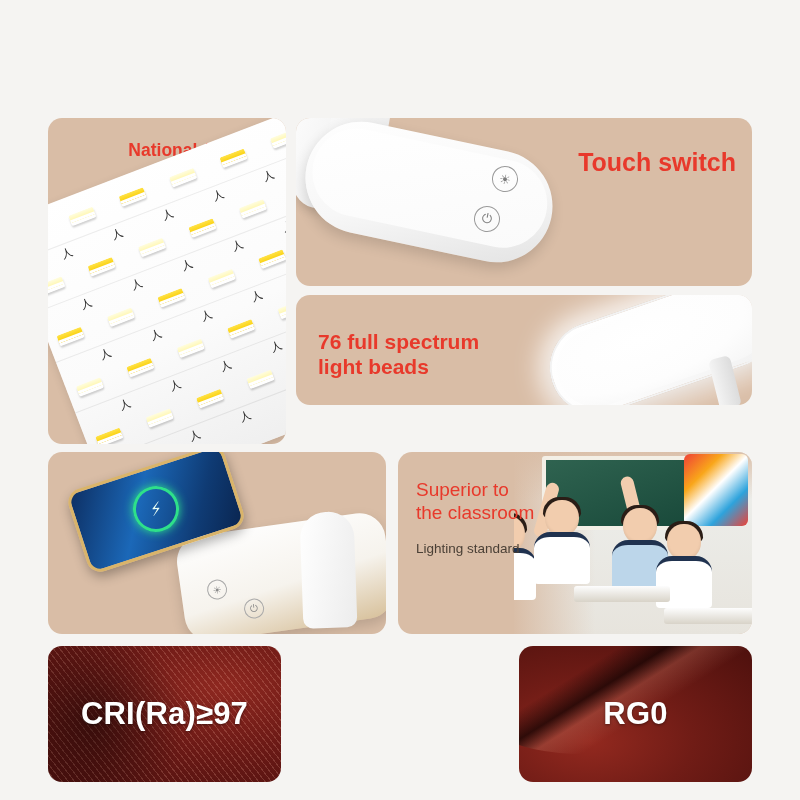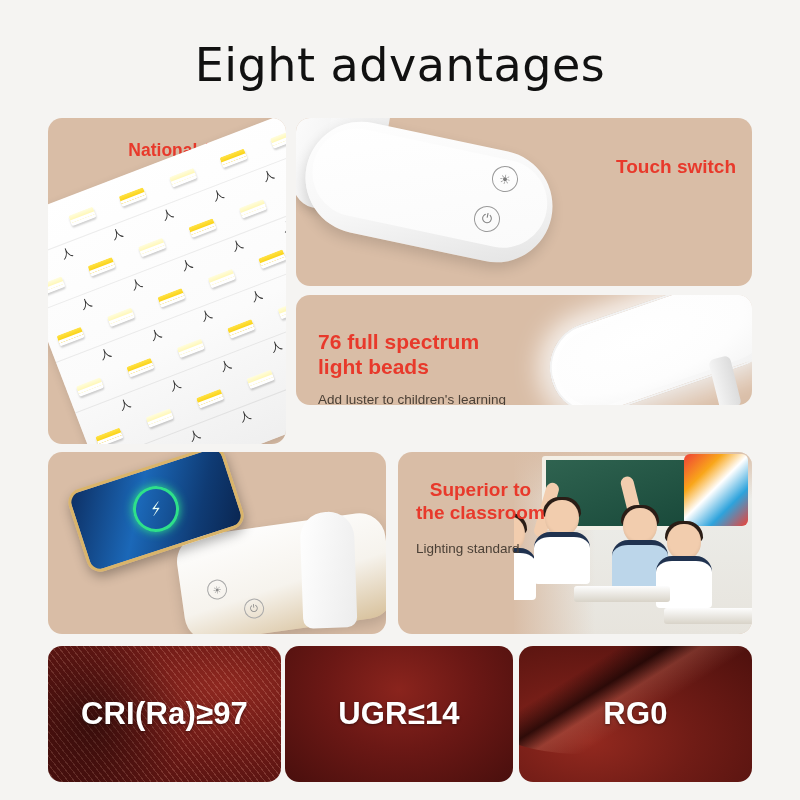--- a/index.html
+++ b/index.html
@@ -63,21 +63,21 @@
     background: linear-gradient(180deg,#fffde0 0%,#fff8b8 60%,#fdf08a 100%);
   }
   .xmark {
     position: absolute; width: 10px; height: 12px; color: #2e2e2e;
     font-size: 13px; line-height: 12px; font-family: "DejaVu Sans", sans-serif;
   }
   .xmark::before { content: "人"; font-size: 11px; }
 
   
   #p2 { left: 296px; top: 118px; width: 456px; height: 168px; }
-  #p2 .headline { right: 16px; top: 38px; text-align: center; font-size: 19px; font-weight: 600; }
+  #p2 .headline { right: 16px; top: 30px; text-align: center; font-size: 25px; font-weight: 600; }
   #p2 .subline  { right: 16px; top: 68px; text-align: right; font-size: 12.5px; line-height: 1.35; }
   .lamp-base {
     position: absolute; left: -10px; top: -14px; width: 300px; height: 200px;
   }
   .lamp-body {
     position: absolute; left: 18px; top: 32px; width: 250px; height: 112px;
     border-radius: 56px; background: linear-gradient(160deg,#ffffff 0%,#f7f7f7 55%,#e2e2e2 100%);
     transform: rotate(12deg);
     box-shadow: 0 6px 14px rgba(0,0,0,.14);
   }
@@ -160,21 +160,21 @@
     position:absolute; width: 20px; height: 20px; border-radius: 50%;
     border: 1.2px solid #a9a9a9; color:#8a8a8a; font-size: 10px;
     display:flex; align-items:center; justify-content:center;
     font-family:"DejaVu Sans", sans-serif;
   }
   #pb-btn1 { left: 26px; top: 46px; }
   #pb-btn2 { left: 60px; top: 70px; }
 
   
   #p5 { left: 398px; top: 452px; width: 354px; height: 182px; }
-  #p5 .headline { left: 18px; top: 26px; font-size: 19px; font-weight: 700; line-height: 1.22; text-align: center; }
+  #p5 .headline { left: 18px; top: 26px; font-size: 19px; font-weight: 400; line-height: 1.22; }
   #p5 .subline  { left: 18px; top: 88px; font-size: 13.5px; }
   .classroom {
     position:absolute; right: 0; top: 0; width: 238px; height: 182px;
     background:
       linear-gradient(180deg, rgba(217,189,166,.95) 0%, rgba(217,189,166,0) 26%),
       linear-gradient(90deg, rgba(217,189,166,.98) 0%, rgba(217,189,166,0) 34%),
       linear-gradient(180deg,#eef0ee 0%,#e7e4dd 100%);
     overflow:hidden;
   }
   .chalkboard {
@@ -240,21 +240,20 @@
     background: linear-gradient(160deg, rgba(0,0,0,0) 38%, rgba(20,4,3,.75) 48%, rgba(200,120,100,.30) 55%, rgba(0,0,0,0) 66%);
     transform: rotate(-12deg); border-radius: 50%;
   }
   .badge span { position: relative; z-index: 3; }
 </style>
 </head>
 <body>
 
 <div class="page">
 
-  <div class="page-title">Eight advantages</div>
 
   <div class="panel" id="p1">
     <div class="headline">National AA high
 illuminance</div>
     <div class="subline">Uniformity 2.69</div>
 
     <div class="led-board">
       <div class="strip-line" style="top:42px"></div>
       <div class="strip-line" style="top:96px"></div>
       <div class="strip-line" style="top:150px"></div>
@@ -323,21 +322,20 @@
       <div class="lamp-body"></div>
       <div class="touch-btn" id="btn-bright">☀</div>
       <div class="touch-btn" id="btn-power">⏻</div>
     </div>
     <div class="headline">Touch switch</div>
   </div>
 
   <div class="panel" id="p3">
     <div class="headline">76 full spectrum
 light beads</div>
-    <div class="subline">Add luster to children's learning</div>
     <div class="lamp-head"></div>
     <div class="lamp-neck"></div>
   </div>
 
   <div class="panel" id="p4">
     <div class="pb-base">
       <div class="pb-arm"></div>
       <div class="pb-btn" id="pb-btn1">☀</div>
       <div class="pb-btn" id="pb-btn2">⏻</div>
     </div>
@@ -379,20 +377,17 @@
       <div class="desk" style="left:150px; top:156px; width:100px"></div>
     </div>
     <div class="headline">Superior to
 the classroom</div>
     <div class="subline">Lighting standard</div>
   </div>
 
   <div class="badge" id="b1">
     <span>CRI(Ra)≥97</span>
   </div>
-  <div class="badge" id="b2">
-    <span>UGR≤14</span>
-  </div>
   <div class="badge" id="b3">
     <span>RG0</span>
   </div>
 
 </div>
 
 </body></html>

